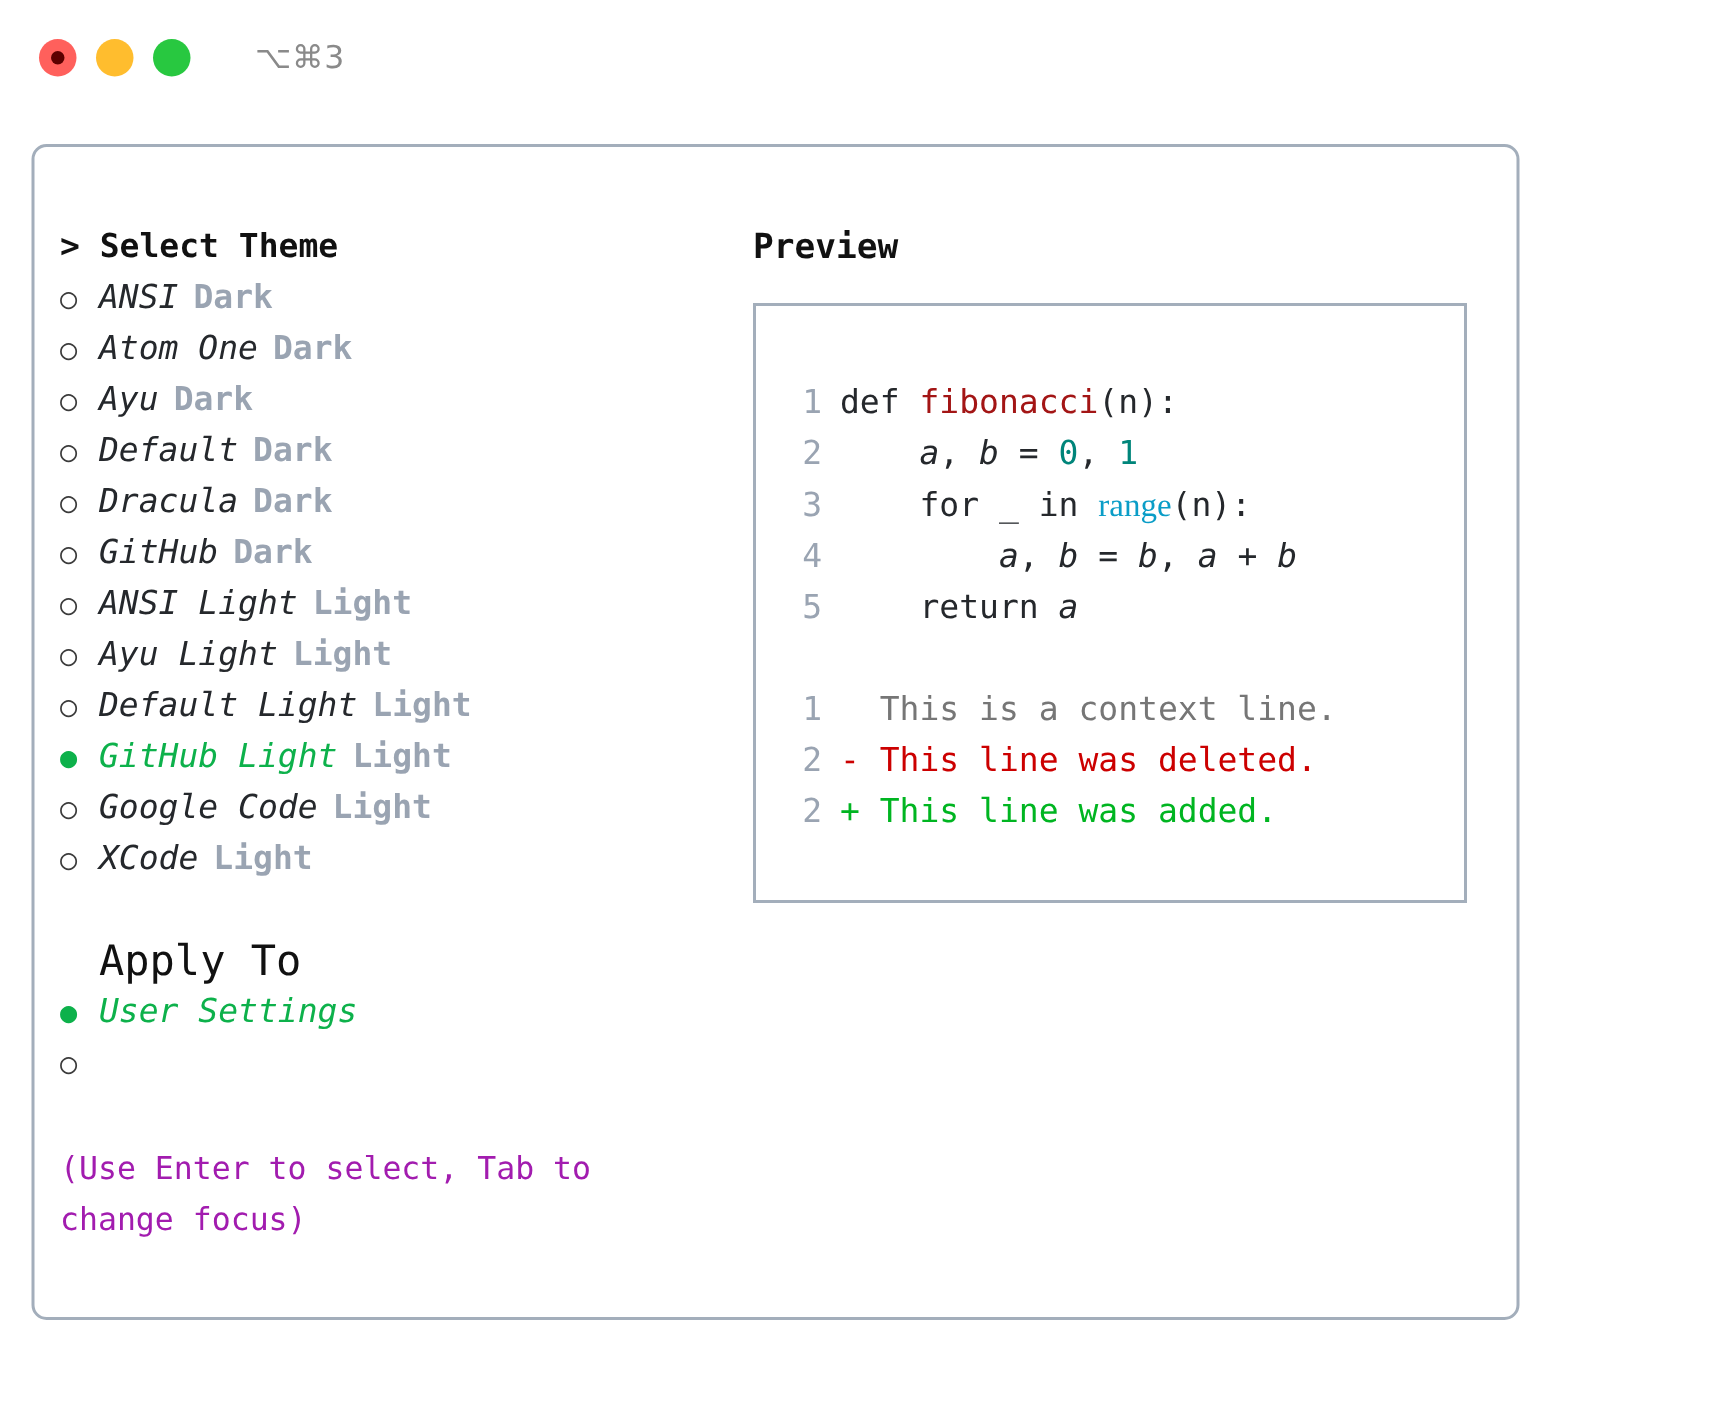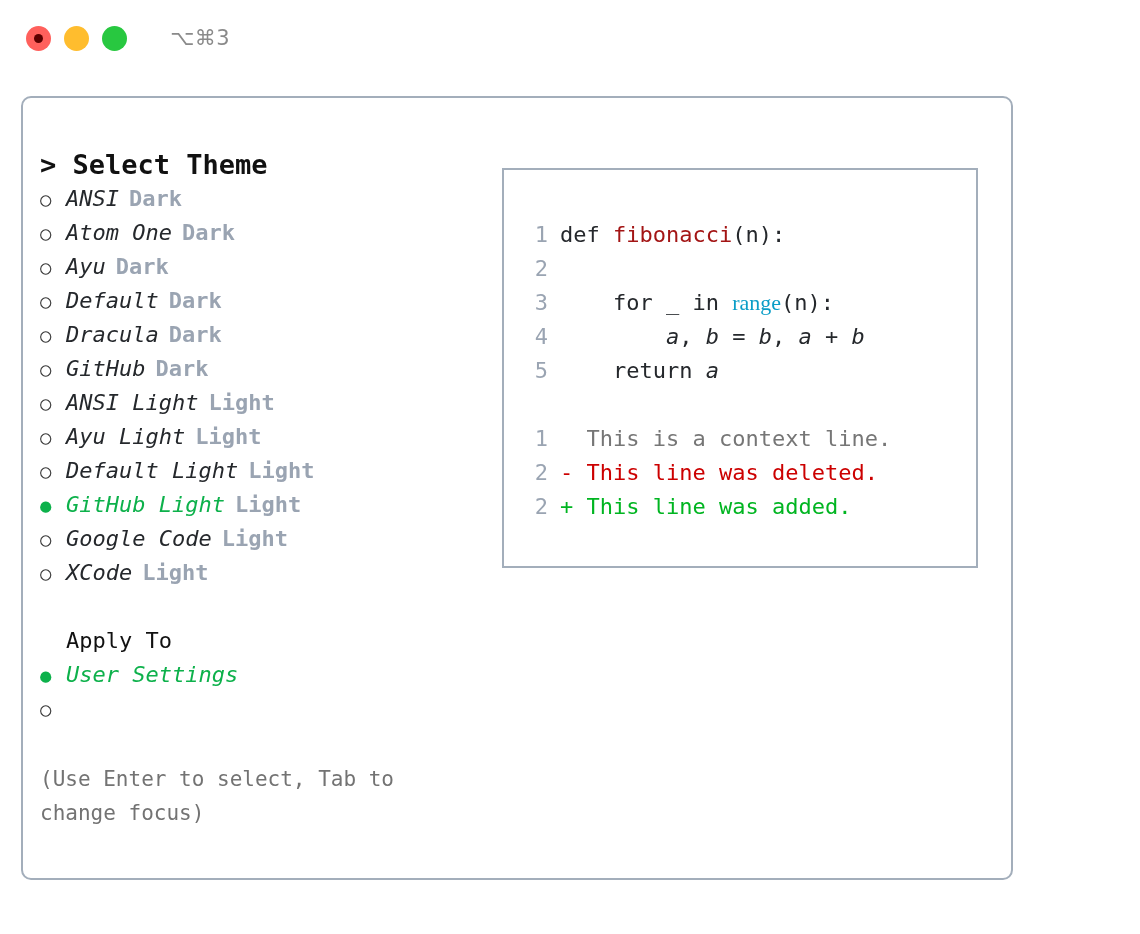--- a/index.html
+++ b/index.html
@@ -82,21 +82,21 @@
 
   
   .left-col {
     position: absolute;
     left: 17px;
     top: 50px;
     width: 440px;
   }
 
   .section-title {
-    font-size: 27px;
+    font-size: 22px;
     font-weight: bold;
     color: #111111;
     letter-spacing: 0px;
     white-space: pre;
     line-height: 34px;
   }
 
   .theme-list { margin-top: 0px; }
 
   .opt-row {
@@ -116,31 +116,31 @@
   .opt-label { color: #25282c; font-style: italic; }
   .opt-row.selected .opt-label { color: #0db14b; }
   .opt-variant {
     color: #9aa4b2;
     margin-left: 10px;
     font-weight: bold;
   }
 
   .apply-block { margin-top: 34px; }
   .apply-head {
-    font-size: 22px;
+    font-size: 28px;
     color: #111111;
     padding-left: 26px;
     line-height: 34px;
     white-space: pre;
   }
 
   .hint {
     margin-top: 36px;
     font-size: 21px;
-    color: #737373;
+    color: #a21caf;
     line-height: 34px;
     width: 400px;
   }
 
   
   .right-col {
     position: absolute;
     left: 479px;
     top: 50px;
     width: 490px;
@@ -231,24 +231,25 @@
           <div id="apply-list">
               <div class="opt-row selected"><span class="opt-marker">●</span><span class="opt-label">User Settings</span></div>
               <div class="opt-row"><span class="opt-marker">○</span></div>
             </div>
         </div>
 
         <div class="hint">(Use Enter to select, Tab to change focus)</div>
       </div>
 
       <div class="right-col">
+        <div class="preview-title">Preview</div>
         <div class="code-box">
           <div id="code-lines">
               <div class="code-line"><span class="ln">1</span><span class="code-text"><span>def </span><span class="tok-fn">fibonacci</span><span>(n):</span></span></div>
-              <div class="code-line"><span class="ln">2</span></div>
+              <div class="code-line"><span class="ln">2</span><span class="code-text"><span>    </span><span class="tok-var">a</span><span>, </span><span class="tok-var">b</span><span> = </span><span class="tok-num">0</span><span>, </span><span class="tok-num">1</span></span></div>
               <div class="code-line"><span class="ln">3</span><span class="code-text"><span>    for _ in </span><span class="tok-builtin">range</span><span>(n):</span></span></div>
               <div class="code-line"><span class="ln">4</span><span class="code-text"><span>        </span><span class="tok-var">a</span><span>, </span><span class="tok-var">b</span><span> = </span><span class="tok-var">b</span><span>, </span><span class="tok-var">a</span><span> + </span><span class="tok-var">b</span></span></div>
               <div class="code-line"><span class="ln">5</span><span class="code-text"><span>    return </span><span class="tok-var">a</span></span></div>
             </div>
           <div class="diff-gap"></div>
           <div id="diff-lines">
               <div class="code-line"><span class="ln">1</span><span class="diff-context"> </span><span class="diff-context"> This is a context line.</span></div>
               <div class="code-line"><span class="ln">2</span><span class="diff-del">-</span><span class="diff-del"> This line was deleted.</span></div>
               <div class="code-line"><span class="ln">2</span><span class="diff-add">+</span><span class="diff-add"> This line was added.</span></div>
             </div>

